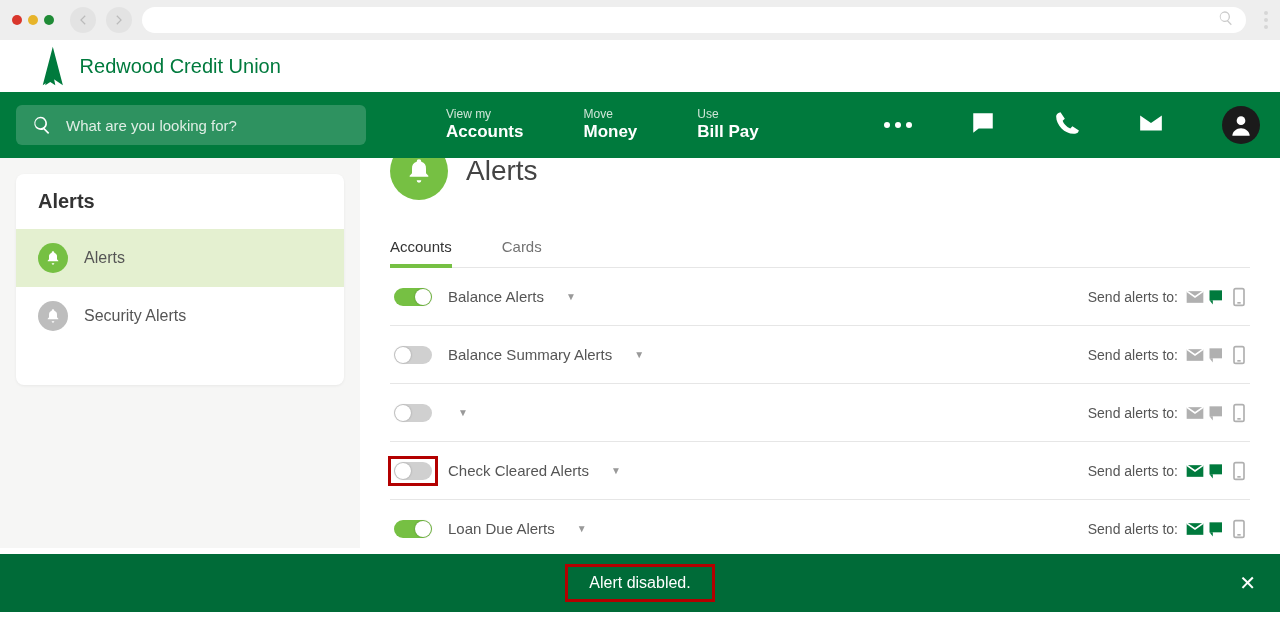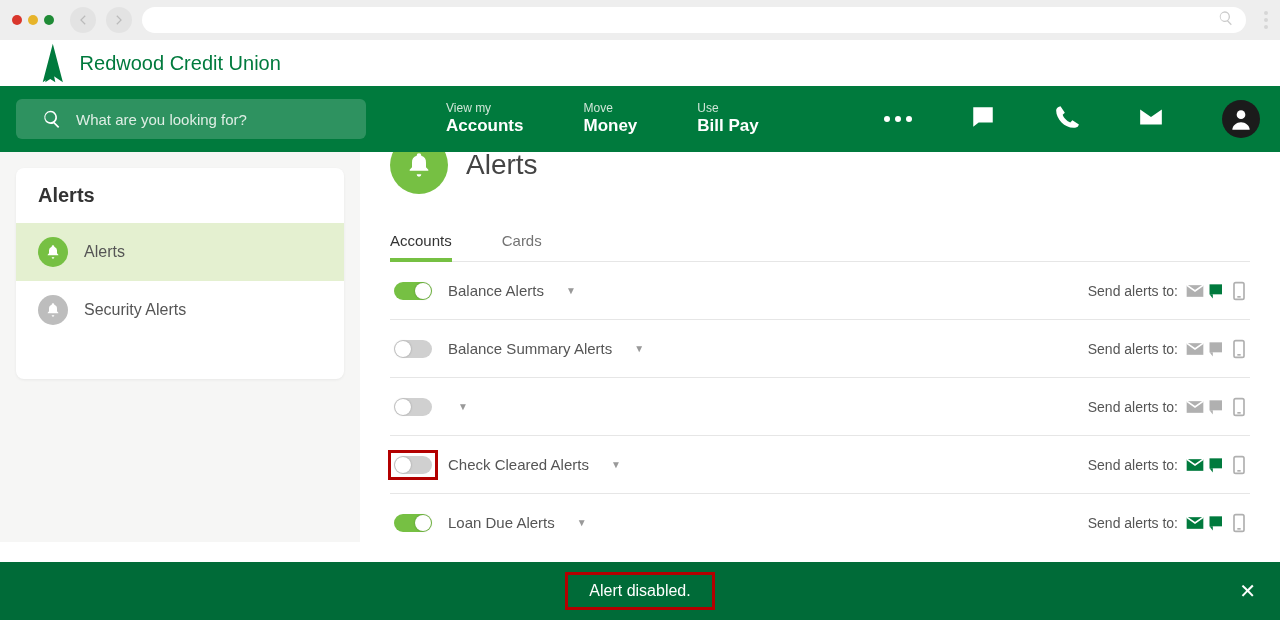--- a/index.html
+++ b/index.html
@@ -20,26 +20,26 @@
   .chrome{height:40px;background:var(--chrome);display:flex;align-items:center;padding:0 12px;gap:10px;}
   .dots{display:flex;gap:6px;margin-right:6px;}
   .dot{width:10px;height:10px;border-radius:50%;}
   .dot.r{background:#d9362c;} .dot.y{background:#e7b42a;} .dot.g{background:#1f8b36;}
   .nav-btn{width:26px;height:26px;border-radius:50%;background:#e3e3e3;display:flex;align-items:center;justify-content:center;color:#bbb;}
   .url-bar{flex:1;height:26px;background:#fff;border-radius:13px;display:flex;align-items:center;justify-content:flex-end;padding:0 12px;}
   .chrome-search{color:#ccc;}
   .chrome-menu{display:flex;flex-direction:column;gap:3px;margin-left:8px;}
   .chrome-menu span{width:4px;height:4px;background:#d6d6d6;border-radius:50%;}
   
-  .brand{height:46px;background:#fff;display:flex;align-items:center;padding:0 36px;}
+  .brand{height:52px;background:#fff;display:flex;align-items:center;padding:0 36px;}
   .brand svg{height:42px;}
   .brand-name{color:var(--rcu-green);font-size:20px;margin-left:10px;font-weight:400;}
   
   .topnav{height:66px;background:var(--rcu-green);display:flex;align-items:center;padding:0 20px 0 16px;color:#fff;gap:60px;}
-  .search-pill{width:350px;height:40px;background:rgba(255,255,255,0.18);border-radius:6px;display:flex;align-items:center;padding:0 26px;gap:12px;margin-right:20px;}
+  .search-pill{width:350px;height:40px;background:rgba(255,255,255,0.18);border-radius:6px;display:flex;align-items:center;padding:0 16px;gap:12px;margin-right:20px;}
   .search-pill input{background:transparent;border:0;outline:0;color:#fff;font-size:15px;flex:1;}
   .search-pill input::placeholder{color:#dfeee5;}
   .nav-link{color:#fff;text-align:left;line-height:1.15;cursor:pointer;}
   .nav-link .small{font-size:12px;color:#cfe6d8;display:block;}
   .nav-link .big{font-size:17px;font-weight:600;}
   .topnav-right{margin-left:auto;display:flex;align-items:center;gap:58px;}
   .topnav-right svg{width:26px;height:26px;fill:#fff;}
   .more-dots{display:flex;gap:5px;}
   .more-dots span{width:6px;height:6px;background:#fff;border-radius:50%;}
   .avatar{width:38px;height:38px;border-radius:50%;background:#1b1b1b;display:flex;align-items:center;justify-content:center;}
@@ -68,21 +68,21 @@
   .toggle.on{background:var(--lime);} .toggle.on .knob{right:1px;}
   .toggle.off{background:#d0d0d0;} .toggle.off .knob{left:1px;}
   .alert-name{font-size:15px;color:#555;}
   .chev{margin-left:10px;color:#999;font-size:10px;}
   .send-group{margin-left:auto;display:flex;align-items:center;}
   .send-label{font-size:14px;color:#555;margin-right:6px;}
   .ch-icon{width:22px;height:22px;display:flex;align-items:center;justify-content:center;}
   .ch-icon svg{width:20px;height:20px;}
   .hl{outline:3px solid #b30000;outline-offset:-1px;}
   
-  .toast{position:absolute;left:0;right:0;bottom:0;height:58px;background:var(--rcu-green-dark);color:#fff;display:flex;align-items:center;justify-content:center;font-size:16px;}
+  .toast{position:absolute;left:0;right:0;bottom:8px;height:58px;background:var(--rcu-green-dark);color:#fff;display:flex;align-items:center;justify-content:center;font-size:16px;}
   .toast-close{position:absolute;right:24px;top:50%;transform:translateY(-50%);cursor:pointer;color:#fff;font-size:20px;}
   .toast-text{padding:8px 22px;}
   .toast .hl{outline:3px solid #b30000;}
 </style>
 </head>
 <body>
 
 <div class="chrome">
   <div class="dots">
     <span class="dot r"></span>

